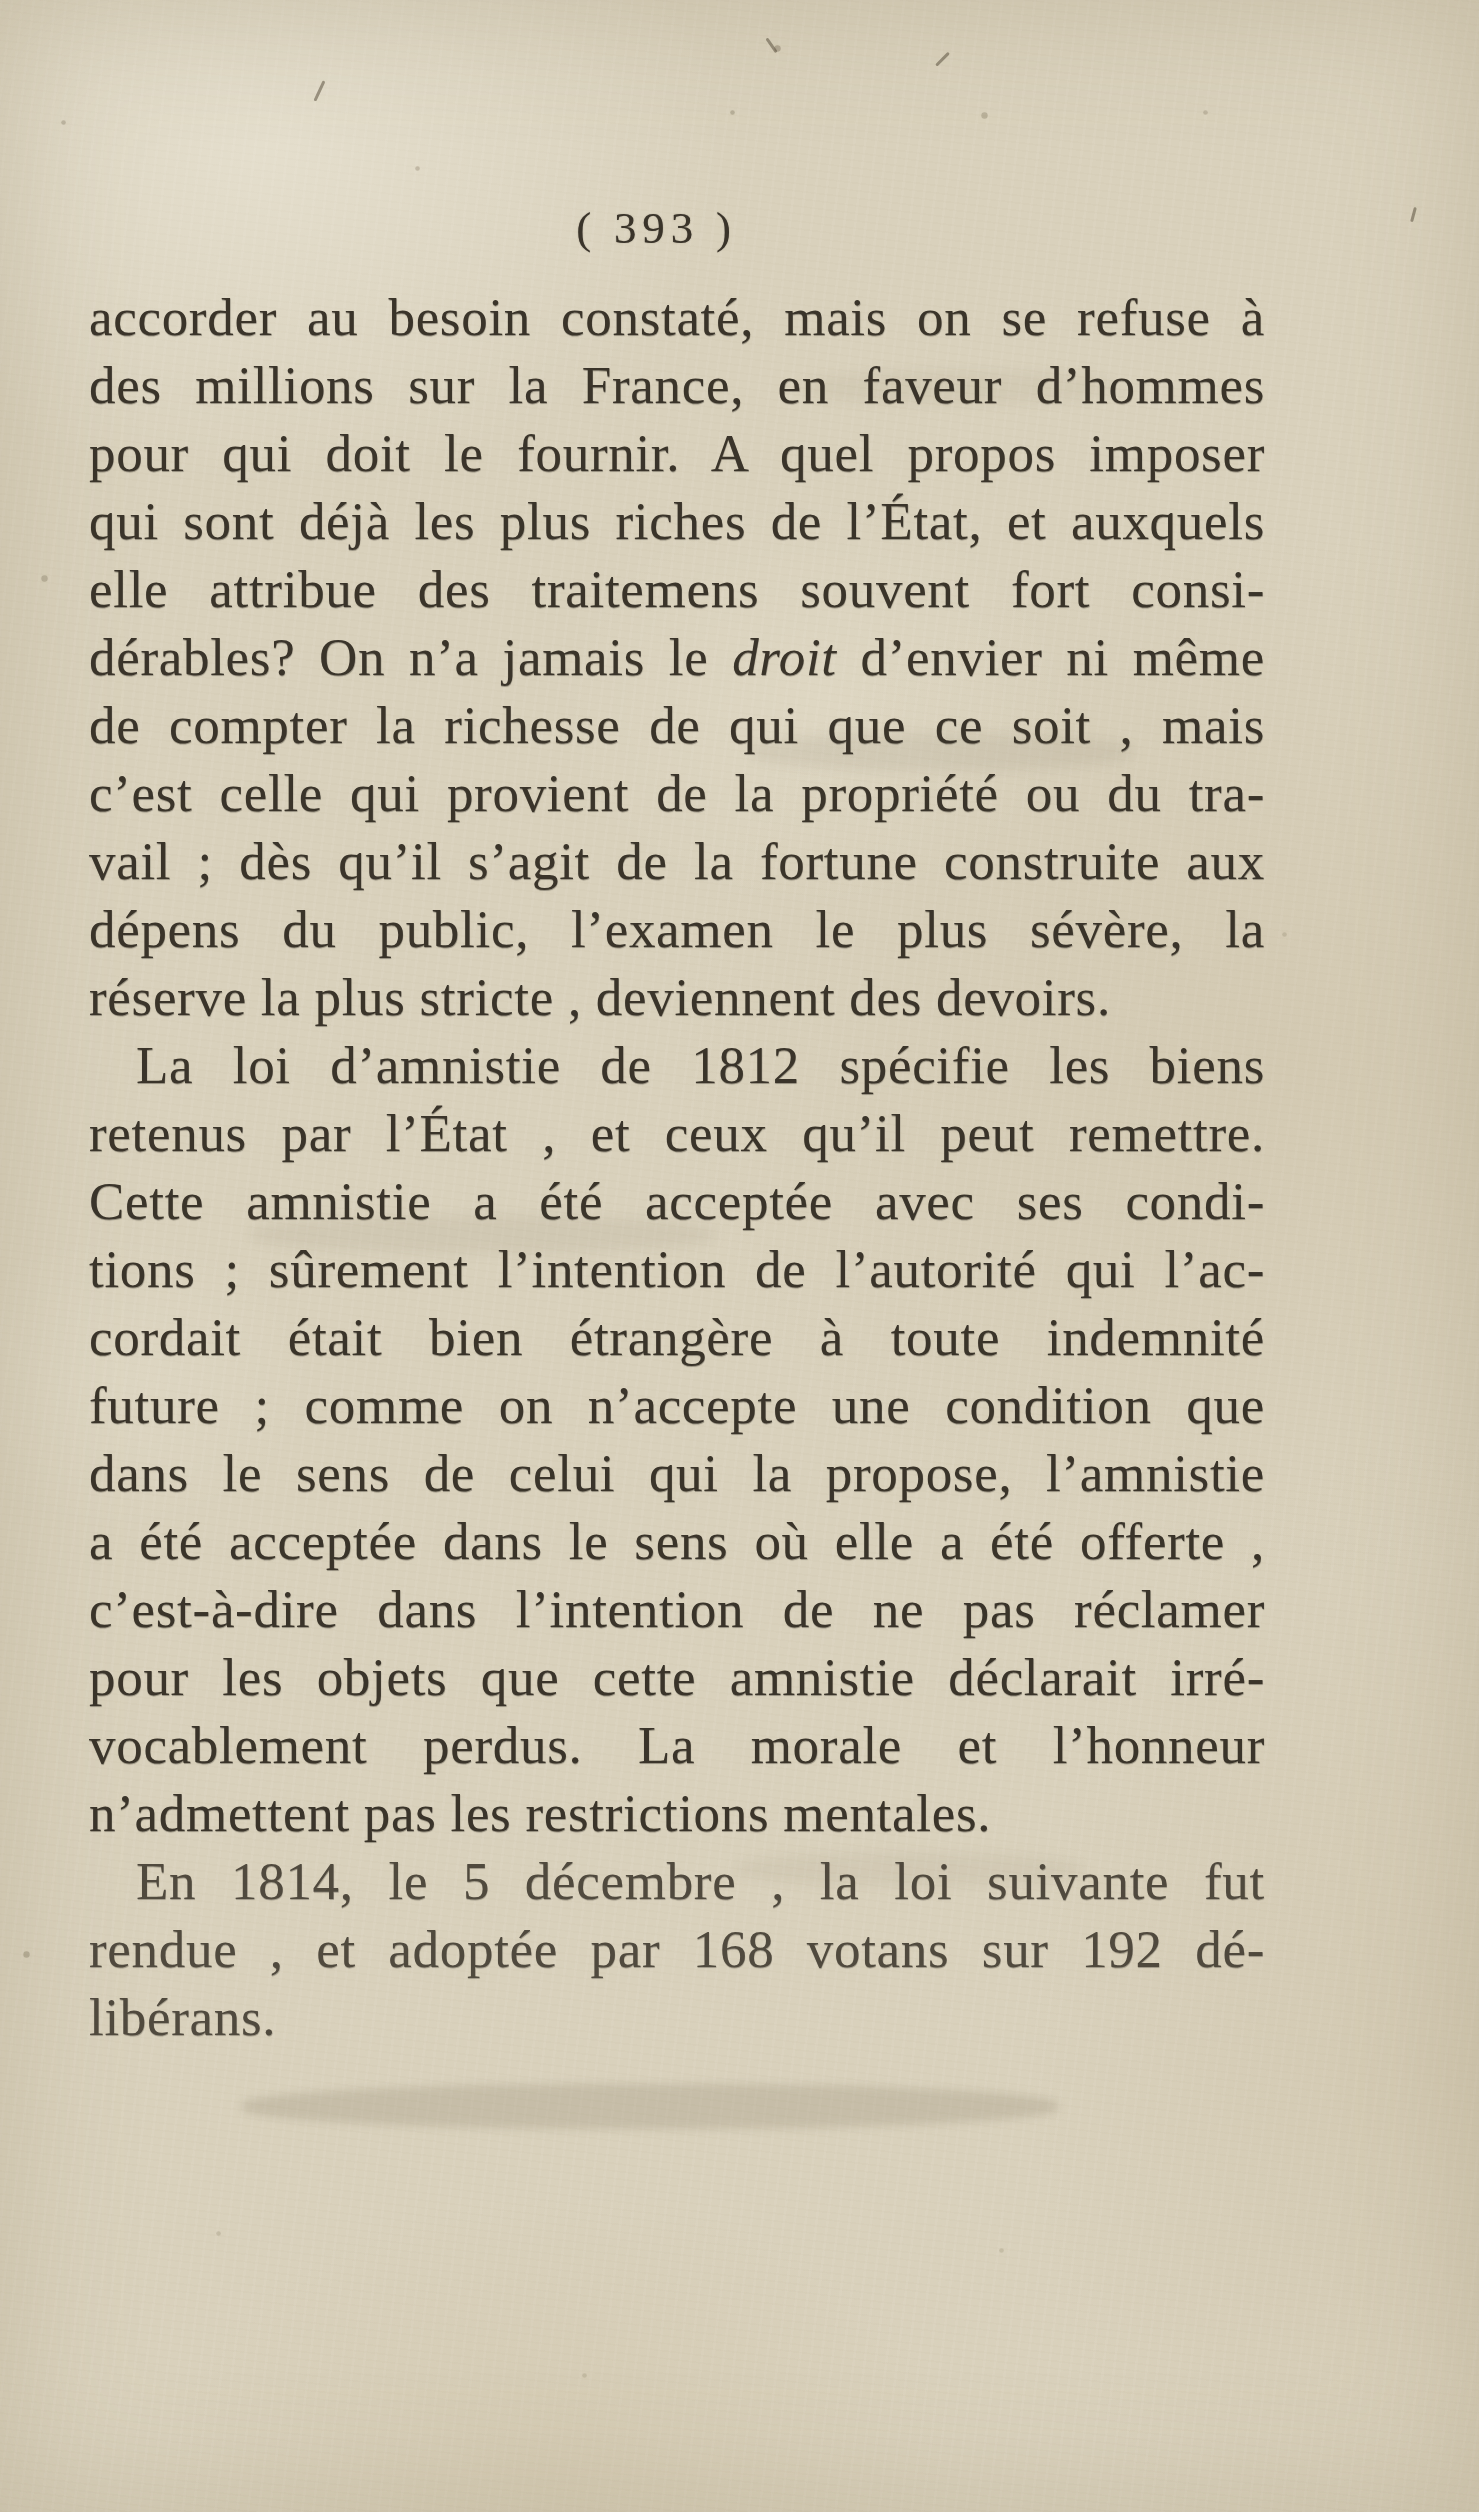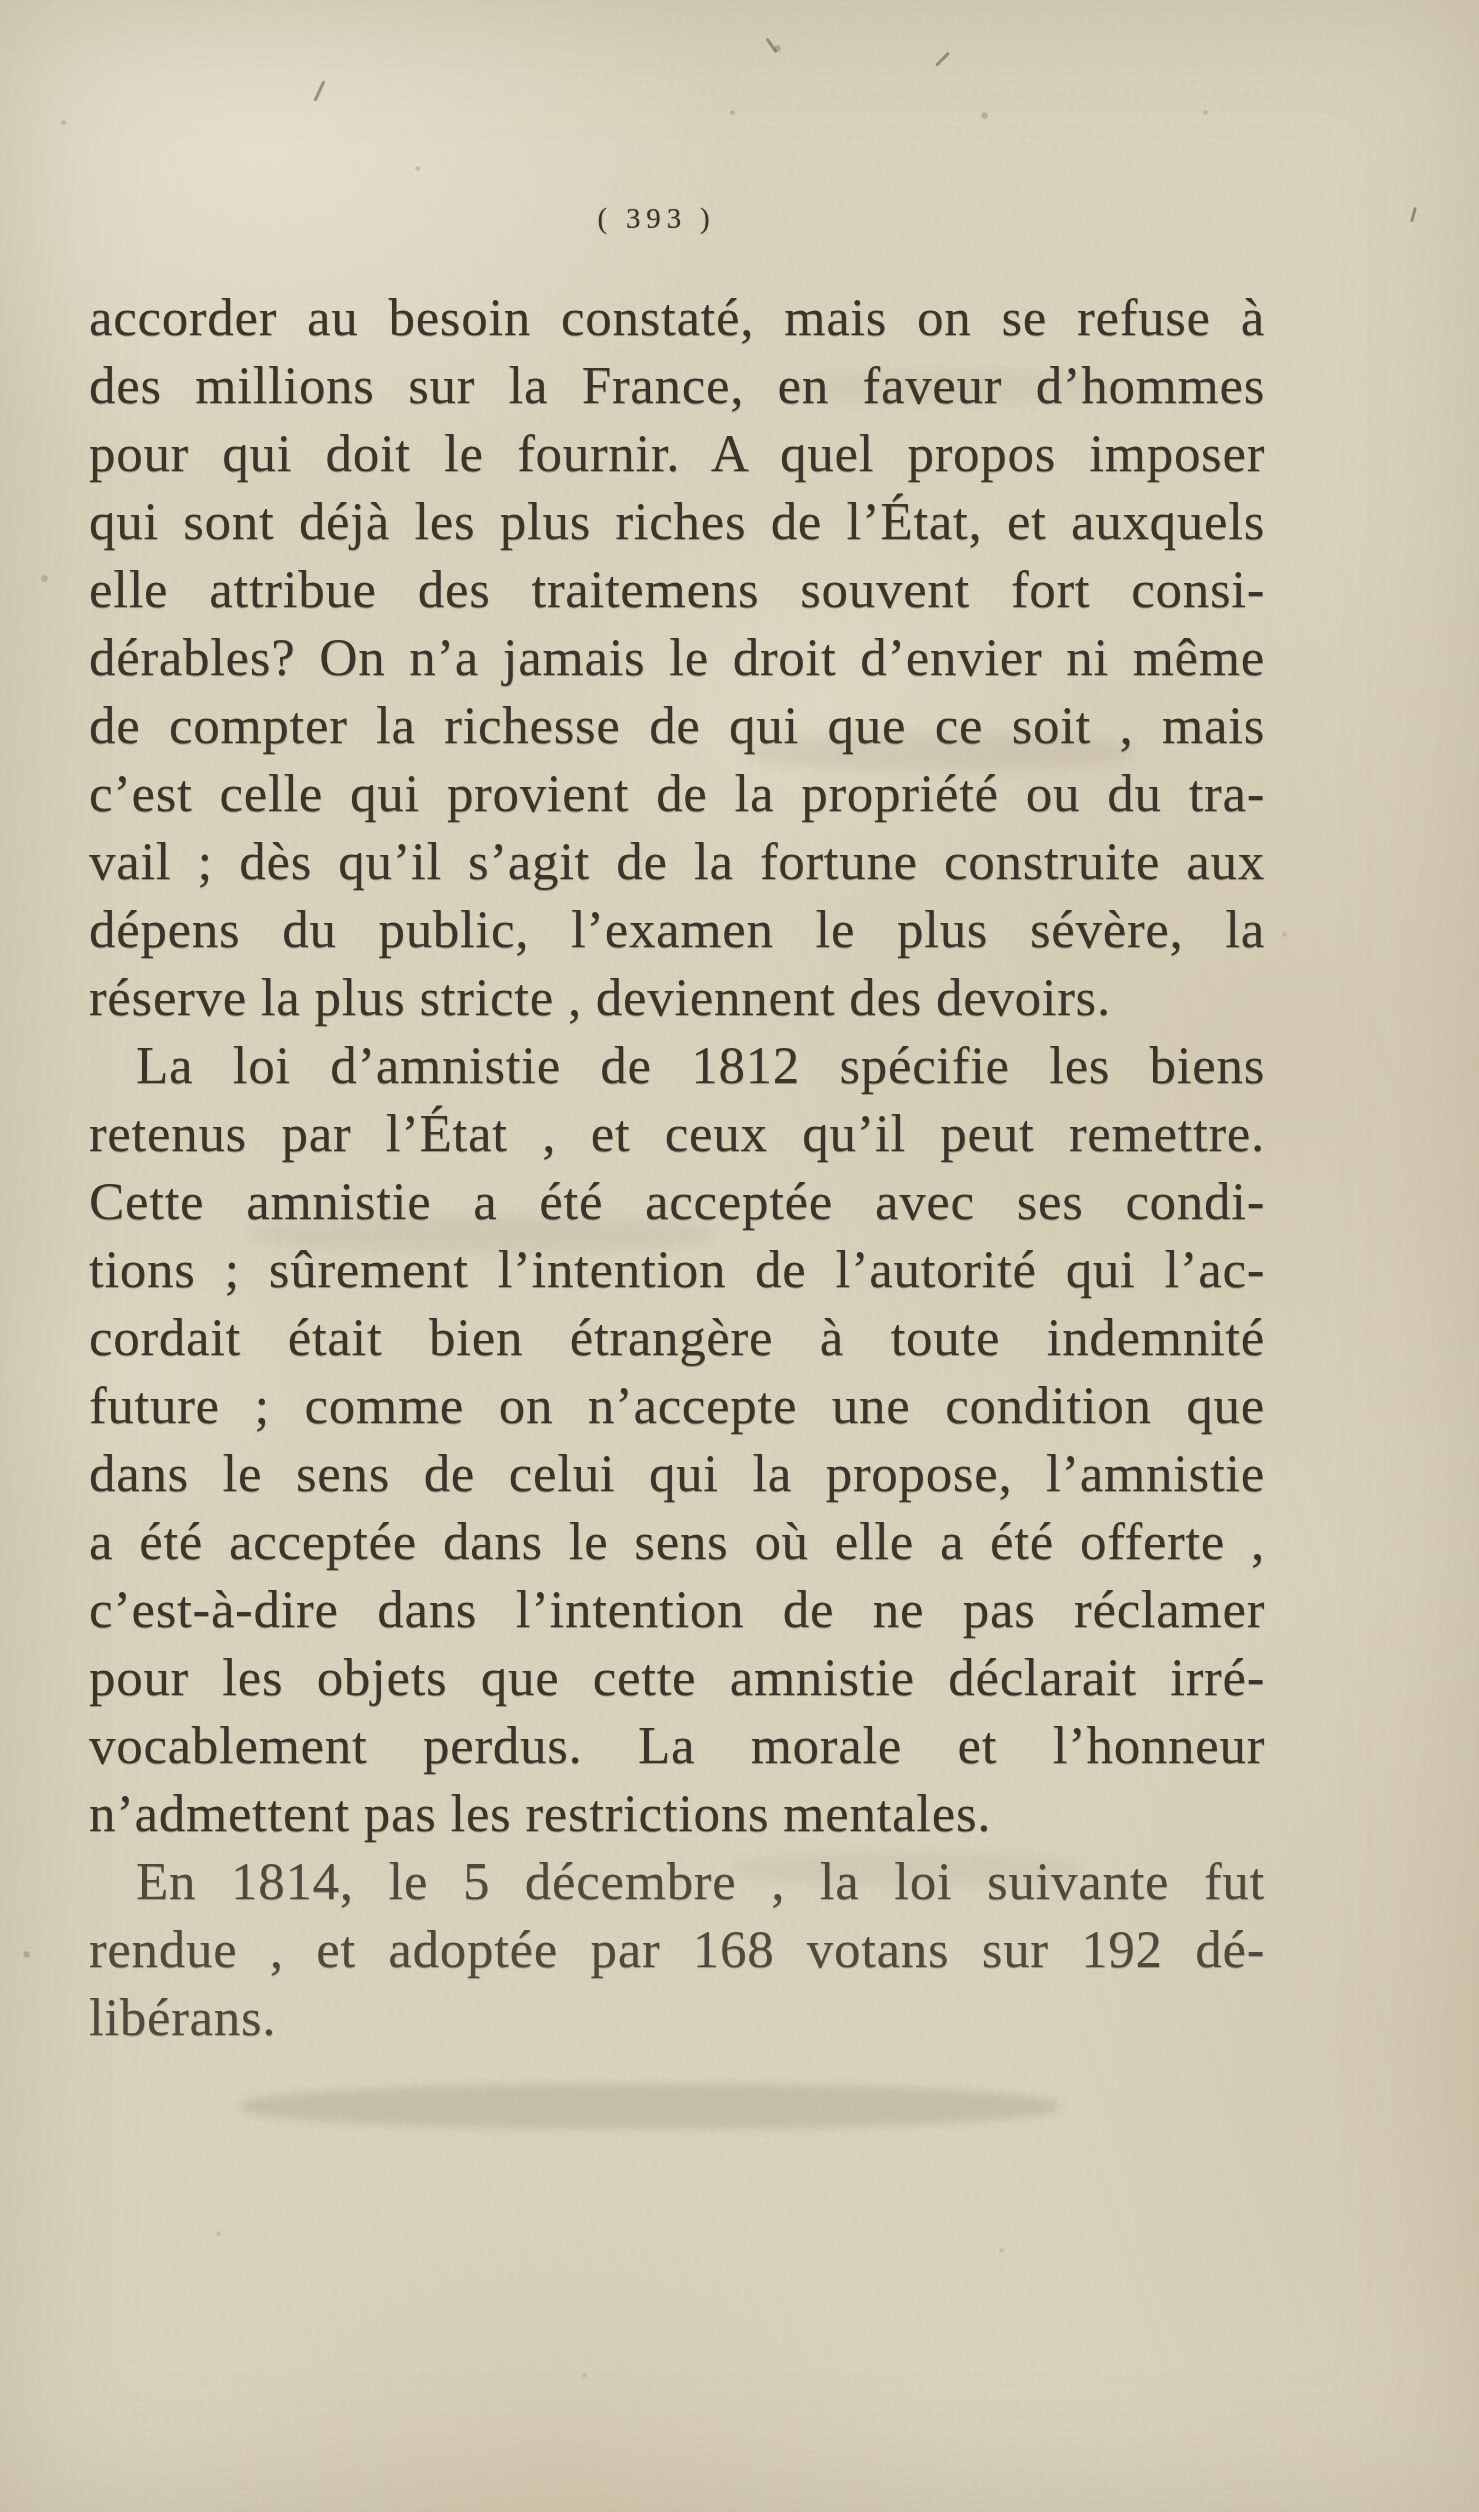--- a/index.html
+++ b/index.html
@@ -28,21 +28,21 @@
       repeating-linear-gradient(7deg,  rgba(168,152,120,0.045) 0 1.7px, transparent 1.7px 7.5px),
       repeating-linear-gradient(97deg, rgba(255,255,250,0.05) 0 2.5px, transparent 2.5px 10.8px);
     box-shadow: inset 0 0 133px rgba(148,132,100,0.28);
   }
   .page-number {
     position: absolute;
     top: 202px;
     left: 0;
     width: 1313px;
     text-align: center;
-    font-size: 29px;
+    font-size: 45px;
     letter-spacing: 5.8px;
     color: var(--ink);
     text-shadow: 0 0 1.2px rgba(58,52,42,0.45);
   }
   .text-block {
     position: absolute;
     left: 89px;
     top: 283px;
     width: 1176px;
     color: var(--ink);
@@ -54,21 +54,21 @@
     height: 68px;
     line-height: 68px;
     white-space: normal;
     text-align: justify;
     text-align-last: justify;
     overflow: visible;
   }
   .line.end { text-align: center; text-align-last: left; }
   .line.indent { text-indent: 47px; }
   .line.dim { opacity: 0.86; filter: blur(0.2px); }
-  .it { }
+  .it { font-style: italic; }
 
   
   .specks {
     position: absolute; top: 0; left: 0; width: 3.3px; height: 3.3px;
     border-radius: 50%; background: transparent;
     box-shadow:
       776px 47px 0 1.7px rgba(110,98,75,0.38),
       731px 111px 0 0.8px rgba(110,98,75,0.32),
       983px 114px 0 1.7px rgba(110,98,75,0.30),
       416px 167px 0 0.8px rgba(110,98,75,0.28),

